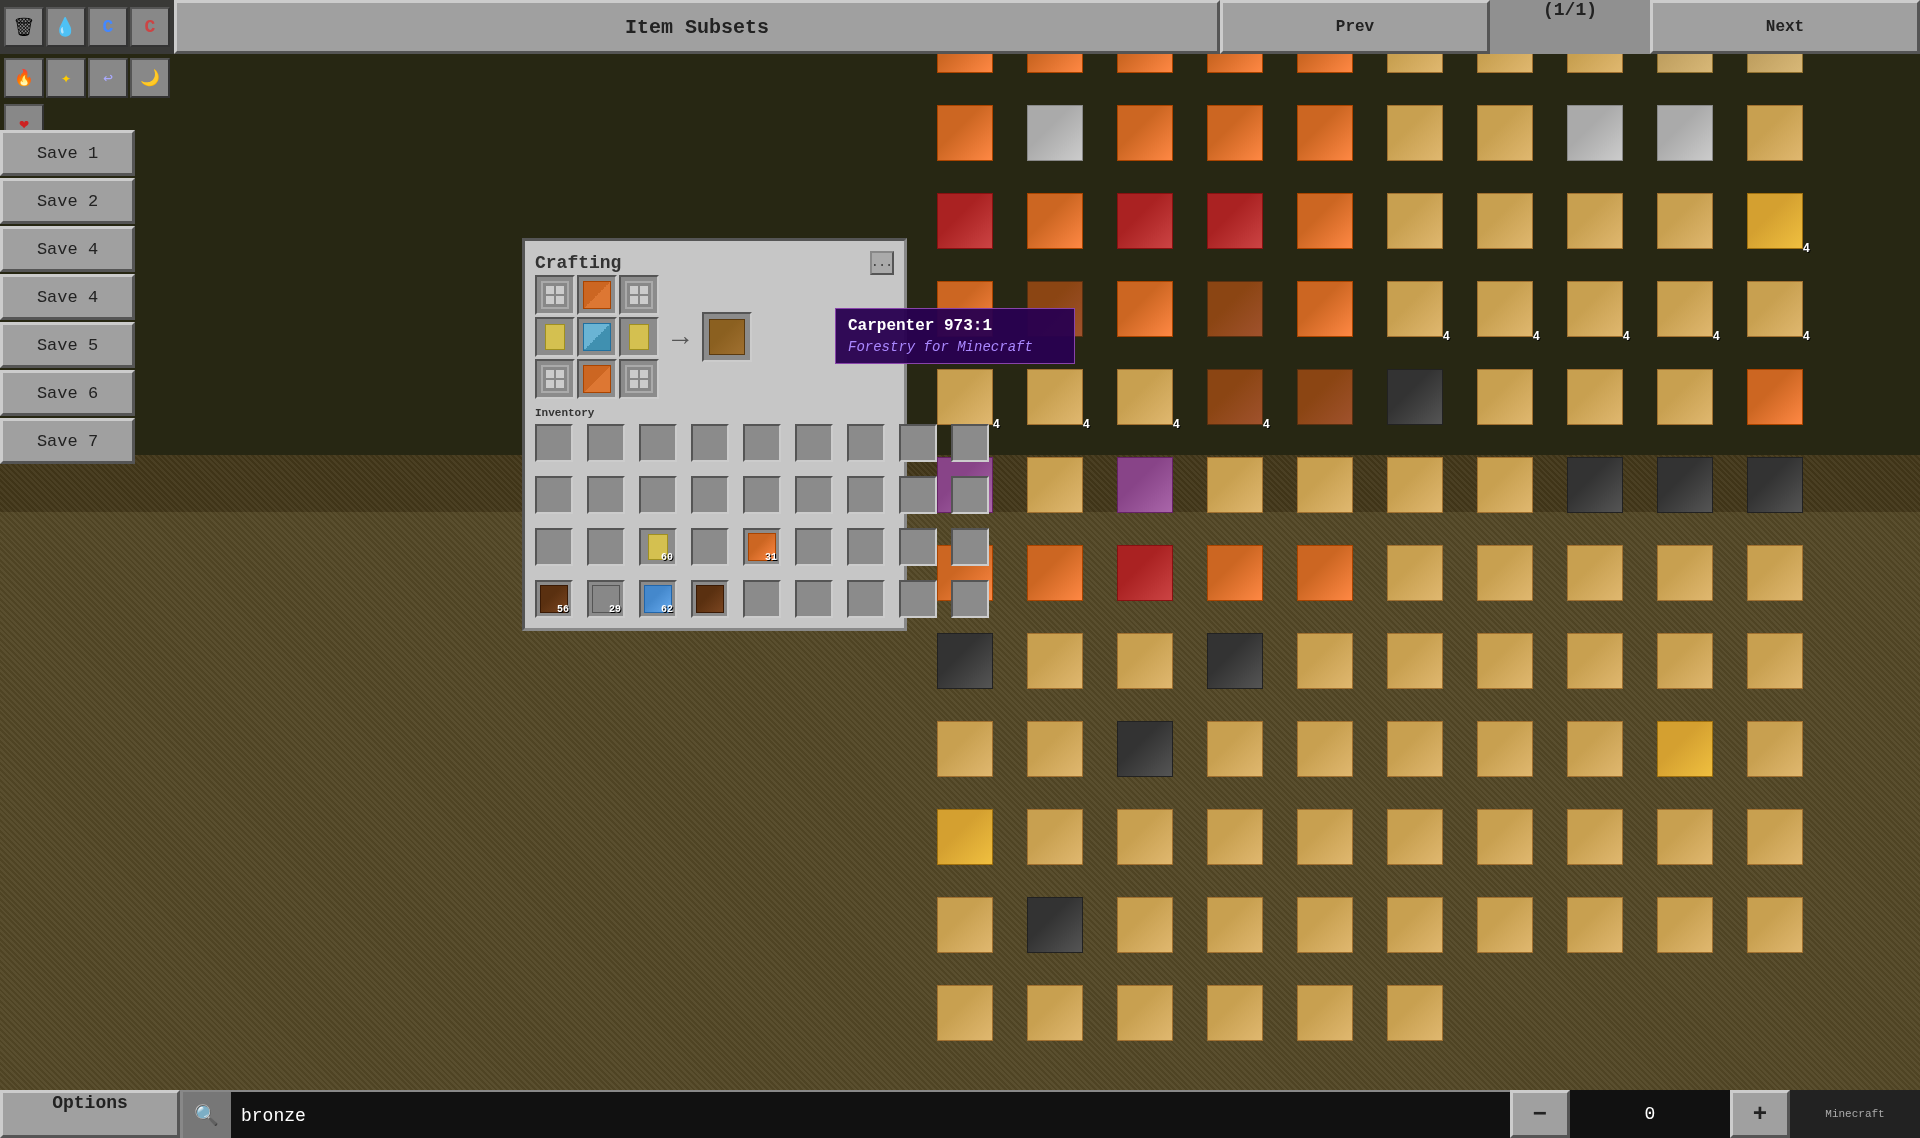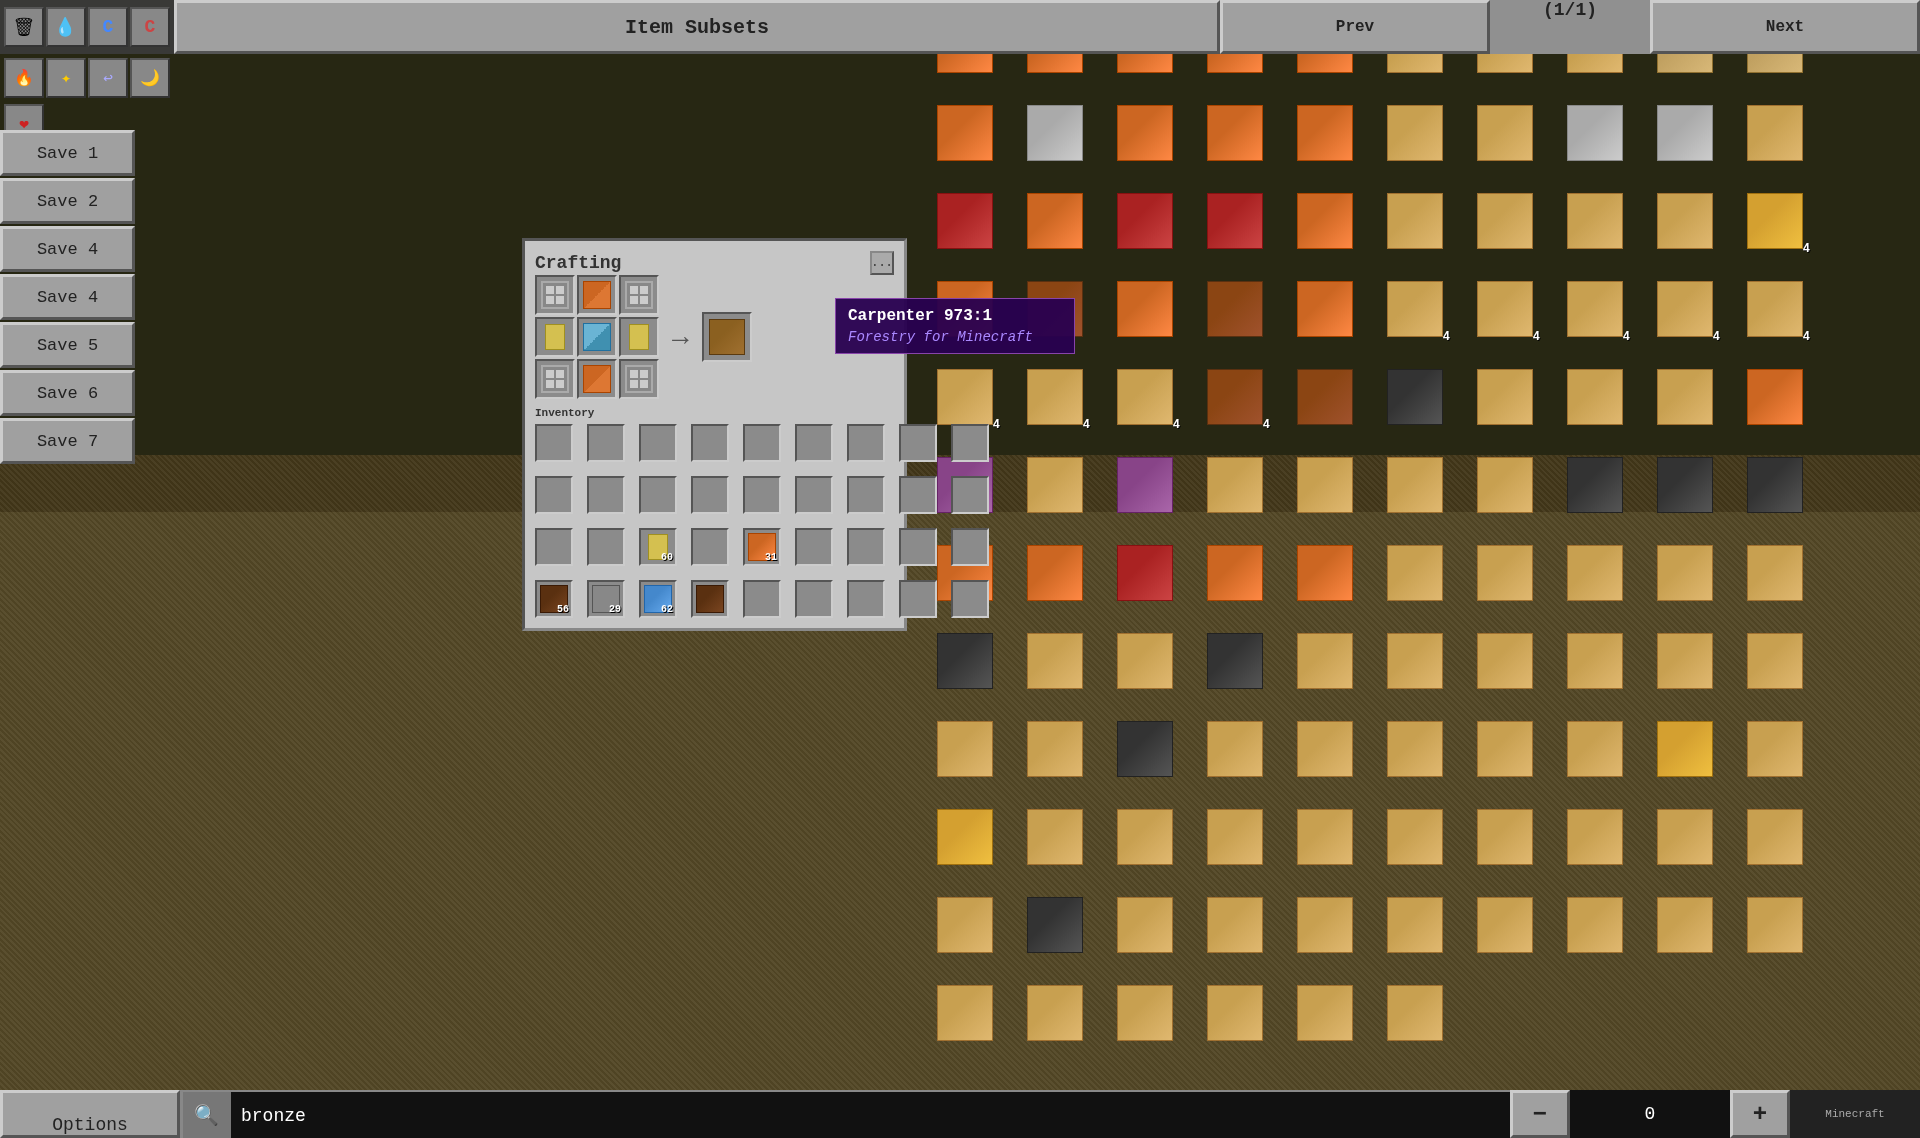--- a/index.html
+++ b/index.html
@@ -350,21 +350,21 @@
     }
     .item-orange-block {
       width: 28px; height: 28px;
       background: linear-gradient(135deg, #cc6622 50%, #dd7733 50%);
       border: 1px solid #aa4400;
     }
 
     
     .tooltip {
       position: absolute;
-      top: 298px;
+      top: 308px;
       left: 835px;
       background: rgba(40, 0, 80, 0.95);
       border: 1px solid #8844aa;
       padding: 8px 12px;
       z-index: 300;
       min-width: 240px;
     }
 
     .tooltip-title {
       color: white;
@@ -439,26 +439,26 @@
 
     .options-btn {
       width: 180px;
       height: 48px;
       background: #a0a0a0;
       border-left: 3px solid #ccc;
       border-top: 3px solid #ccc;
       border-right: 3px solid #555;
       border-bottom: 3px solid #555;
       font-size: 18px;
-      font-weight: normal;
+      font-weight: bold;
       font-family: 'Courier New', monospace;
       color: #222;
       cursor: pointer;
       display: flex;
-      align-items: flex-end;
+      align-items: flex-start;
       justify-content: center;
     }
 
     .search-area {
       flex: 1;
       display: flex;
       align-items: center;
       height: 48px;
       background: #666;
       border-left: 3px solid #888;

